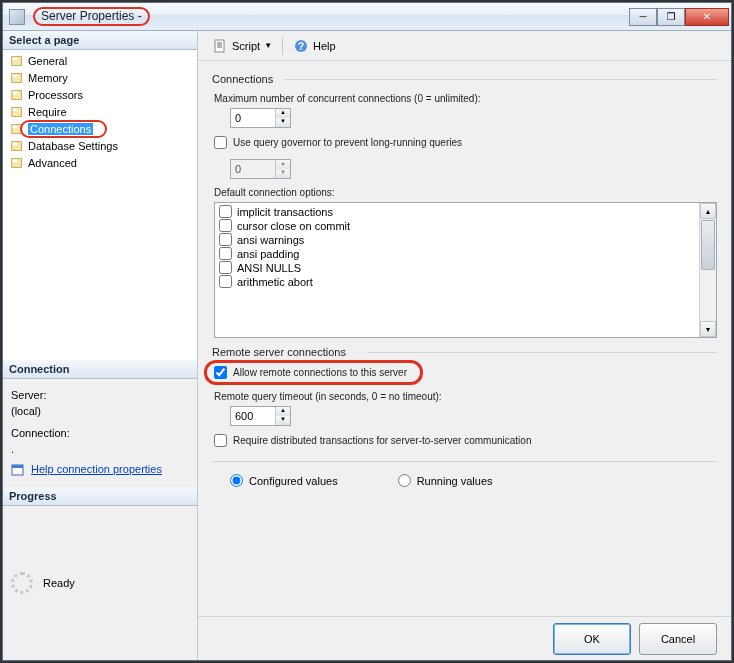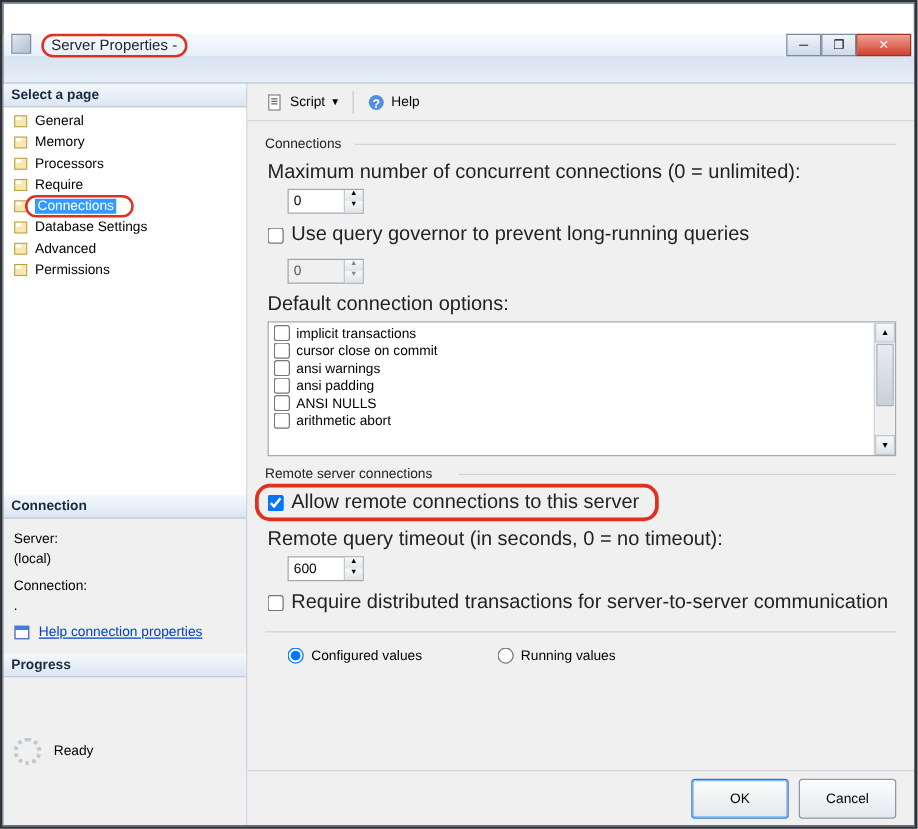--- a/index.html
+++ b/index.html
@@ -1,18 +1,18 @@
 <!DOCTYPE html>
 <html><head>
 <meta charset="utf-8">
 <style>
 * { box-sizing: border-box; margin: 0; padding: 0; }
 body { font-family: "Segoe UI", Tahoma, sans-serif; font-size: 11px; background: #333; width: 734px; height: 663px; overflow: hidden; }
 .window { width: 730px; height: 659px; margin: 2px; background: #fff; border: 1px solid #5a7090; display: flex; flex-direction: column; }
-.titlebar { height: 40px; background: linear-gradient(to bottom, #f7fbff 0%, #e8f0f8 45%, #d8e4f0 46%, #e6eff8 100%); display: flex; padding: 0 2px; border-bottom: 1px solid #a0b0c0; margin-top: 24px; }
+.titlebar { height: 28px; background: linear-gradient(to bottom, #f7fbff 0%, #e8f0f8 45%, #d8e4f0 46%, #e6eff8 100%); display: flex; align-items: center; padding: 0 2px; border-bottom: 1px solid #a0b0c0; }
 .titlebar-icon { width: 16px; height: 16px; margin: 0 4px; background: linear-gradient(135deg,#e0e8f0,#b0c0d0); border:1px solid #8090a0; }
 .titlebar-text { flex: 0 0 auto; font-size: 12px; color: #223; padding: 0 4px; }
 .circle-title { border: 2px solid #e03020; border-radius: 12px; padding: 0 6px 1px 6px; display: inline-block; }
 .titlebar-space { flex: 1; }
 .winbtns { display: flex; gap: 0; }
 .winbtn { width: 28px; height: 18px; border: 1px solid #7a8aa0; background: linear-gradient(#f0f4fa,#d0dae8); display: flex; align-items: center; justify-content: center; font-size: 10px; cursor: pointer; }
 .winbtn.close { width: 44px; background: linear-gradient(#f0a090,#d04030); color: #fff; border-color: #a03020; }
 .content { flex: 1; display: flex; background: #f0f0f0; }
 .sidebar { width: 195px; display: flex; flex-direction: column; border-right: 1px solid #c0c8d0; }
 .panel-header { background: linear-gradient(to bottom,#f4f8fc,#dce6f2); border-bottom: 1px solid #b0c0d0; padding: 3px 6px; font-weight: bold; font-size: 11px; color: #1a2a40; }
@@ -29,29 +29,29 @@
 .spinner { width: 22px; height: 22px; border: 3px dotted #c0c8d0; border-radius: 50%; }
 .main { flex: 1; background: #f0f0f0; display: flex; flex-direction: column; }
 .toolbar { height: 30px; display: flex; align-items: center; gap: 6px; padding: 0 10px; border-bottom: 1px solid #d0d8e0; }
 .toolbtn { display: flex; align-items: center; gap: 4px; padding: 2px 4px; cursor: pointer; font-size: 11px; }
 .tool-sep { width: 1px; height: 18px; background: #c0c8d0; }
 .body { flex: 1; padding: 8px 14px 4px 14px; overflow: hidden; }
 .group-label { font-size: 11px; color: #222; margin: 4px 0 8px 0; position: relative; }
 .group-label::after { content: ''; position: absolute; left: 72px; right: 0; top: 50%; border-top: 1px solid #d0d4d8; }
 .group-label.remote::after { left: 155px; }
 .field-row { display: flex; align-items: center; margin: 4px 0 8px 18px; gap: 8px; }
-.label { font-size: 16px; color: #222; }
+.label { font-size: 10px; color: #222; }
 .spinbox { display: inline-flex; border: 1px solid #a0a8b0; background: #fff; height: 20px; }
 .spinbox.disabled { background: #f0f0f0; color: #888; }
 .spinbox input { border: none; width: 44px; padding: 0 4px; font-size: 11px; outline: none; background: transparent; }
 .spinbox .spbtns { display: flex; flex-direction: column; border-left: 1px solid #c0c8d0; }
 .spinbox .sp { width: 14px; height: 9px; font-size: 6px; line-height: 7px; text-align: center; background: linear-gradient(#f8f8f8,#e0e4e8); cursor: pointer; }
 .checkbox-row { display: flex; align-items: center; margin: 4px 0 10px 2px; gap: 6px; }
 input[type=checkbox] { width: 13px; height: 13px; }
-.listbox { border: 1px solid #a0a8b0; background: #fff; height: 108px; margin: 4px 0 8px 2px; position: relative; overflow: hidden; }
+.listbox { border: 1px solid #a0a8b0; background: #fff; height: 136px; margin: 4px 0 8px 2px; position: relative; overflow: hidden; }
 .listbox-inner { padding: 2px 4px; }
 .list-check { display: flex; align-items: center; gap: 5px; padding: 0 0 1px 0; font-size: 11px; }
 .scrollbar { position: absolute; right: 0; top: 0; bottom: 0; width: 17px; background: #f0f0f0; border-left: 1px solid #d0d4d8; }
 .scrollbar .sbtn { height: 16px; background: linear-gradient(#f8f8f8,#e0e4e8); border: 1px solid #c0c8d0; display: flex; align-items: center; justify-content: center; font-size: 7px; }
 .scrollbar .thumb { position: absolute; left: 1px; right: 1px; top: 17px; height: 50px; background: linear-gradient(#e8ecf0,#c8d0d8); border: 1px solid #a8b0b8; border-radius: 1px; }
 .circled-check { position: relative; display: inline-flex; align-items: center; gap: 6px; }
 .circled-check::after { content: ''; position: absolute; left: -10px; top: -6px; right: -16px; bottom: -6px; border: 3px solid #e03020; border-radius: 12px; pointer-events: none; }
 .radio-row { display: flex; align-items: center; gap: 60px; margin: 12px 0 4px 18px; }
 .radio-row label { display: flex; align-items: center; gap: 6px; font-size: 11px; }
 .footer { height: 44px; border-top: 1px solid #d0d4d8; display: flex; align-items: center; justify-content: flex-end; gap: 8px; padding: 0 14px; background: #f0f0f0; }
@@ -121,27 +121,20 @@
             </svg>
             <span class="lbl">Database Settings</span>
           </div>
         <div class="page-item">
             <svg class="picon" viewBox="0 0 16 16">
               <rect x="2" y="3" width="11" height="10" fill="#f8e8b0" stroke="#c0a040"></rect>
               <rect x="3" y="4" width="5" height="3" fill="#fff"></rect>
             </svg>
             <span class="lbl">Advanced</span>
           </div>
-        <div class="page-item">
-            <svg class="picon" viewBox="0 0 16 16">
-              <rect x="2" y="3" width="11" height="10" fill="#f8e8b0" stroke="#c0a040"></rect>
-              <rect x="3" y="4" width="5" height="3" fill="#fff"></rect>
-            </svg>
-            <span class="lbl">Permissions</span>
-          </div>
       </div>
 
       <div class="panel-header">Connection</div>
       <div class="conn-panel">
         <div class="row">Server:</div>
         <div class="row">(local)</div>
         <div class="row" style="margin-top:10px">Connection:</div>
         <div class="row">.</div>
         <div class="row" style="margin-top:8px">
           <svg class="link-icon" viewBox="0 0 14 14">

